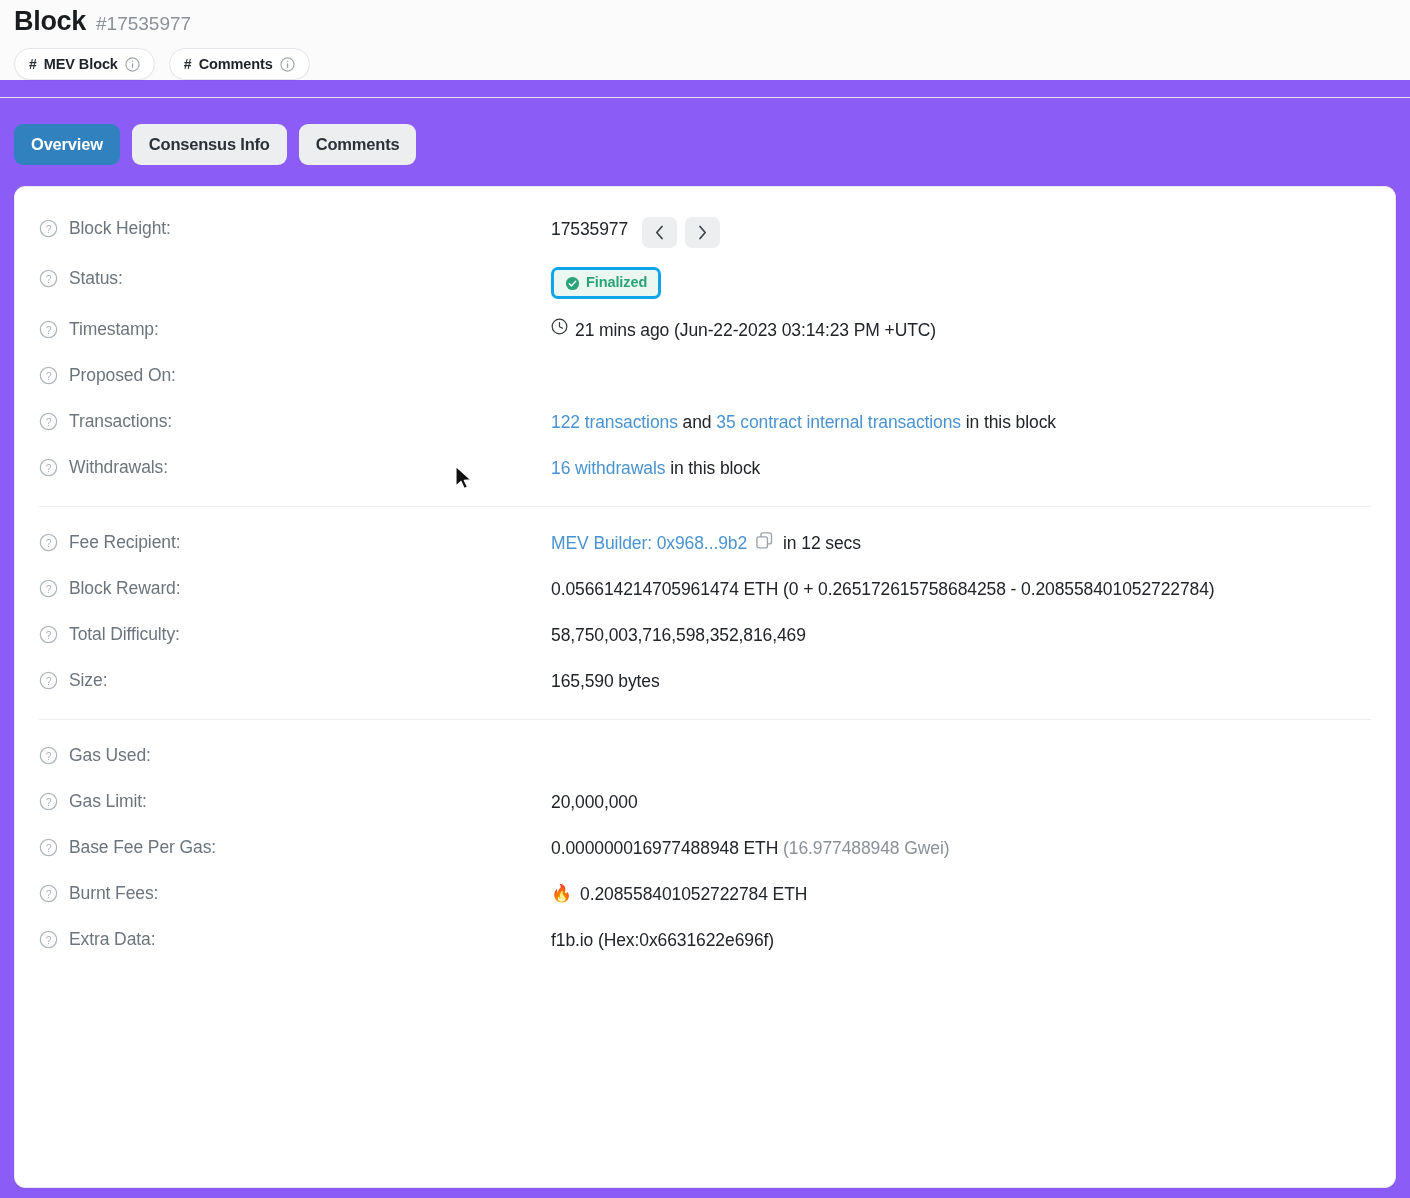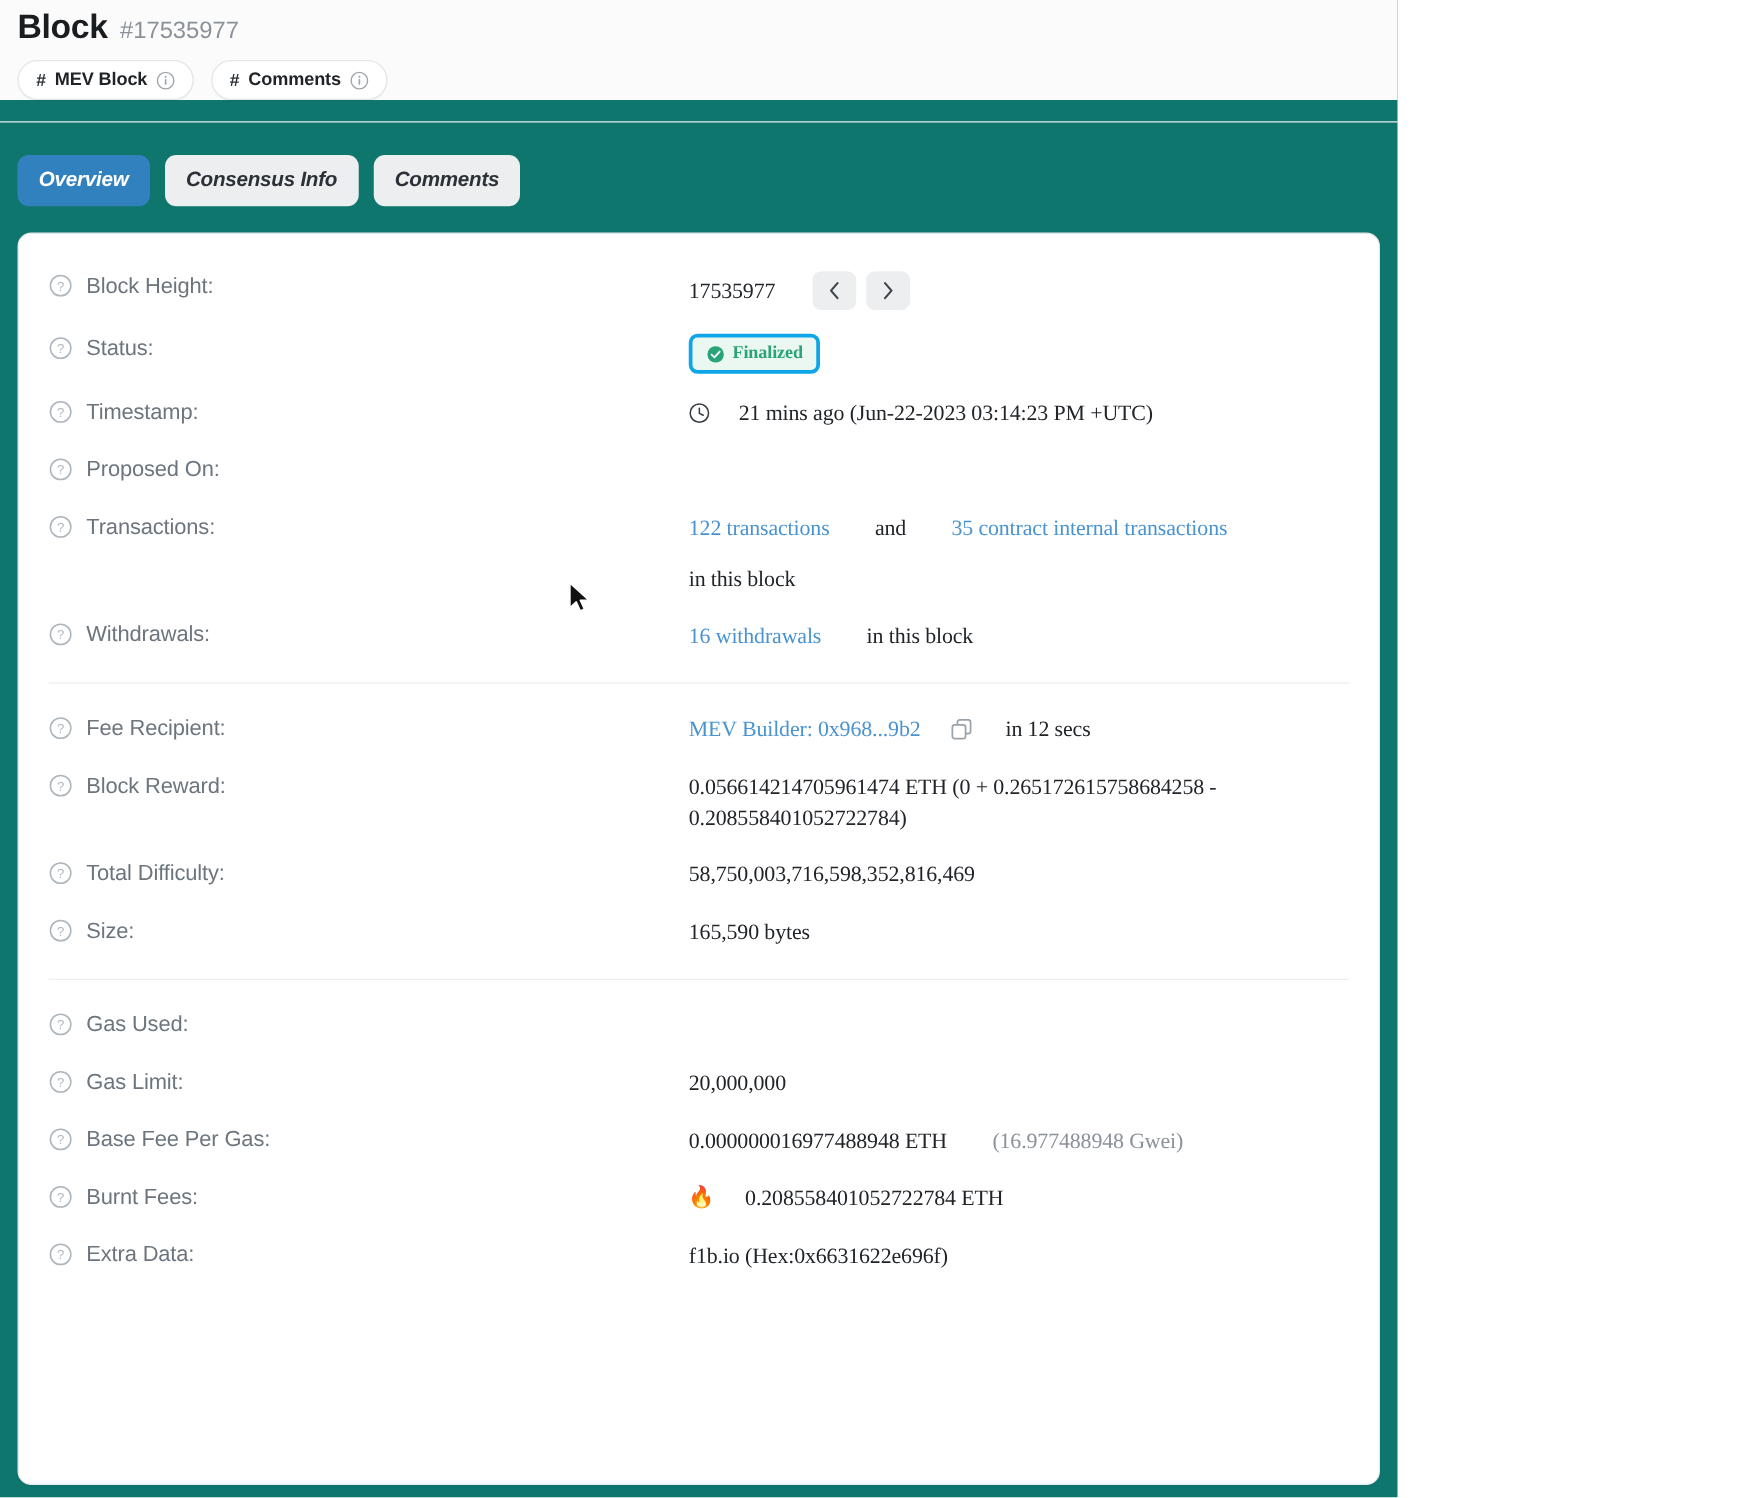--- a/index.html
+++ b/index.html
@@ -2,21 +2,21 @@
 <html><head>
 <meta charset="utf-8">
 <style>
   * { box-sizing: border-box; margin: 0; padding: 0; }
   html, body {
     width: 1410px; height: 1198px;
     background: #ffffff;
     font-family: "Liberation Sans", sans-serif;
     overflow: hidden;
   }
-  .page { position: relative; width: 1118px; height: 1198px; background: #0f766e; }
+  .page { position: relative; width: 1410px; height: 1198px; background: #8b5cf6; }
 
   
   .header { padding: 6px 14px 0 14px; background: #fbfbfc; }
   .title-row { display: flex; align-items: baseline; gap: 10px; }
   .title-main { font-size: 27px; font-weight: 700; color: #1a1d20; letter-spacing: -0.3px; }
   .title-sub { font-size: 19px; font-weight: 400; color: #8a9199; }
 
   .pill-row { display: flex; gap: 14px; margin-top: 11px; }
   .pill {
     display: inline-flex; align-items: center; gap: 7px;
@@ -32,21 +32,21 @@
     margin-top: 17px; height: 1px; width: 100%;
     background: #e9ecef;
   }
 
   
   .tabs { display: flex; gap: 12px; padding: 26px 14px 0 14px; }
   .tab {
     height: 41px; padding: 0 17px; border-radius: 9px;
     display: inline-flex; align-items: center; justify-content: center;
     font-size: 16.5px; font-weight: 700; letter-spacing: -0.2px;
-    background: #eceef0; color: #2b3137; border: none; cursor: pointer; font-style: italic;
+    background: #eceef0; color: #2b3137; border: none; cursor: pointer;
   }
   .tab.active { background: #3281bf; color: #ffffff; }
 
   
   .card {
     margin: 21px 14px 0 14px;
     background: #ffffff;
     border: 1px solid #e7eaed;
     border-radius: 11px;
     box-shadow: 0 1px 2px rgba(18,38,63,0.04);
@@ -59,22 +59,22 @@
   .row-label {
     flex: 0 0 512px;
     display: flex; align-items: center; gap: 11px;
     font-size: 17.5px; color: #6c757d; letter-spacing: -0.1px;
     padding-top: 2px;
   }
   .q-ico { width: 19px; height: 19px; flex: 0 0 auto; }
   .row-value {
     flex: 1 1 auto;
     font-size: 17.5px; color: #212529; letter-spacing: -0.1px;
-    display: flex; align-items: center; flex-wrap: wrap; gap: 16px;
-    padding-top: 1px; line-height: 1.45; font-family: Liberation Serif, serif;
+    display: flex; flex-wrap: wrap; gap: 0;
+    padding-top: 1px; line-height: 1.45;
   }
   .lnk { color: #4a93d1; cursor: pointer; }
   .muted { color: #8a9199; }
 
   .sec-divider { height: 1px; background: #eceef0; margin: 14px 24px; }
 
   
   .navbtns { display: inline-flex; gap: 8px; margin-left: 14px; }
   .navbtn {
     width: 35px; height: 31px; border-radius: 7px; background: #eceef0;

